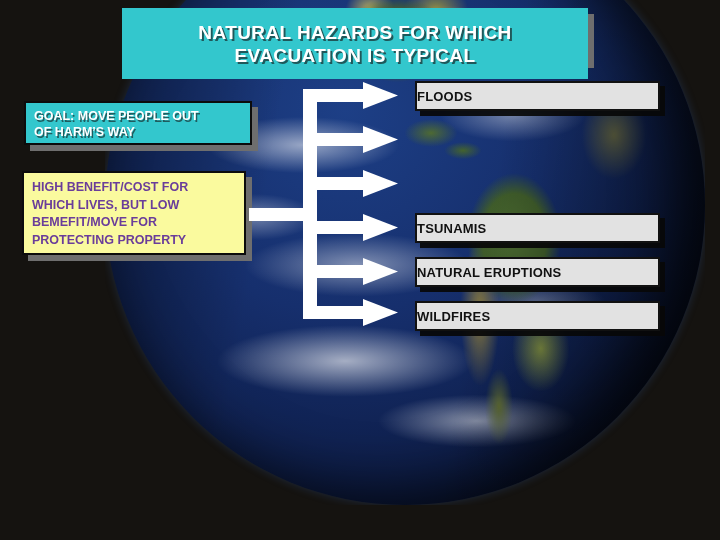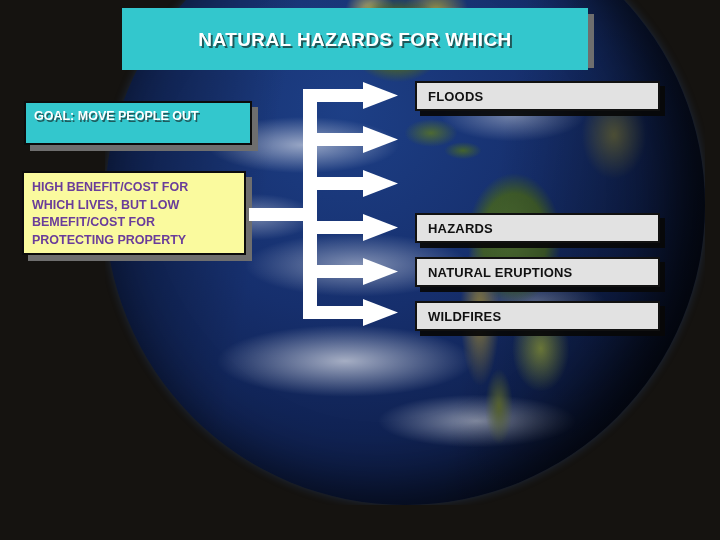--- a/index.html
+++ b/index.html
@@ -42,21 +42,21 @@
                  radial-gradient(ellipse 20px 54px at 40% 84%, #5e6b33 0%, rgba(94,107,51,0) 70%);
       filter:blur(.5px);}
   #af{left:470px;top:150px;width:130px;height:200px;
       background:radial-gradient(ellipse 44px 60px at 30% 40%, #7e7a3c 0%, rgba(126,122,60,0) 74%);
       filter:blur(1px);opacity:.75;}
   .terminator{position:absolute;left:0;top:0;width:600px;height:600px;border-radius:50%;
       background:linear-gradient(100deg, rgba(0,0,0,.45) 0%, rgba(0,0,0,0) 30%, rgba(0,0,0,0) 62%, rgba(0,0,0,.55) 100%);}
 
   
   #title-shadow{position:absolute;left:128px;top:14px;width:466px;height:54px;background:#6e6e6e;}
-  #title{position:absolute;left:122px;top:8px;width:466px;height:62px;background:#33c7cd;
+  #title{position:absolute;left:122px;top:8px;width:466px;height:71px;background:#33c7cd;
          display:flex;flex-direction:column;align-items:center;justify-content:center;}
   #title .tline{color:#ffffff;font-size:19px;font-weight:bold;letter-spacing:.4px;line-height:23px;
          text-shadow:2px 2px 0 rgba(20,20,20,.62);white-space:nowrap;}
 
   
   #goal-shadow{position:absolute;left:30px;top:107px;width:228px;height:44px;background:#6e6e6e;}
   #goal{position:absolute;left:24px;top:101px;width:228px;height:44px;background:#33c7cd;
         border:2px solid #0c0c0c;box-sizing:border-box;padding:5px 24px 0 8px;}
   #goal .gline{color:#ffffff;font-size:12.5px;font-weight:bold;line-height:16px;
         text-shadow:1.5px 1.5px 0 rgba(20,20,20,.6);white-space:nowrap;}
@@ -66,21 +66,21 @@
   #benefit{position:absolute;left:22px;top:171px;width:224px;height:84px;background:#fafa9e;
         border:2px solid #0c0c0c;box-sizing:border-box;padding:6px 0 0 8px;}
   #benefit .bline{color:#6a3d9a;font-size:12.5px;font-weight:bold;line-height:17.5px;white-space:nowrap;}
 
   
   #arrows{position:absolute;left:0;top:0;width:720px;height:540px;}
 
   
   .haz{position:absolute;left:415px;width:245px;height:30px;background:#e2e2e2;
        border:2px solid #111111;box-sizing:border-box;
-       display:flex;align-items:center;padding-left:11px;
+       display:flex;align-items:center;
        box-shadow:5px 5px 0 rgba(8,8,8,.92);text-align:right;}
   .haz .hlabel{color:#111111;font-size:13px;font-weight:bold;letter-spacing:.2px;white-space:nowrap;}
 </style>
 </head>
 <body>
 
 <div id="slide">
 
   <div id="earth-wrap">
     <div id="earth">
@@ -88,32 +88,34 @@
       <div class="land" id="na"></div>
       <div class="land" id="ca"></div>
       <div class="land" id="sa"></div>
       <div class="terminator"></div>
     </div>
   </div>
 
   <div id="title-shadow"></div>
   <div id="title">
     <div class="tline">NATURAL HAZARDS FOR WHICH</div>
+    <div class="tline">EVACUATION IS TYPICAL</div>
   </div>
 
   <div id="goal-shadow"></div>
   <div id="goal">
     <div class="gline">GOAL: MOVE PEOPLE  OUT</div>
+    <div class="gline">OF HARM’S WAY</div>
   </div>
 
   <div id="benefit-shadow"></div>
   <div id="benefit">
     <div class="bline">HIGH BENEFIT/COST FOR</div>
     <div class="bline">WHICH LIVES, BUT LOW</div>
-    <div class="bline">BEMEFIT/COST FOR</div>
+    <div class="bline">BEMEFIT/MOVE FOR</div>
     <div class="bline">PROTECTING  PROPERTY</div>
   </div>
 
   <svg id="arrows" viewBox="0 0 720 540">
     <g fill="#ffffff">
 
       <rect x="249" y="208" width="62" height="13"></rect>
 
       <rect x="303" y="89" width="14" height="230"></rect>
 
@@ -146,21 +148,21 @@
         <rect x="303" y="306" width="66" height="13"></rect>
         <polygon points="363,299 363,326 398,312.5"></polygon>
       </g>
     </g>
   </svg>
 
   <div class="haz" style="top:81px">
     <span class="hlabel">FLOODS</span>
   </div>
   <div class="haz" style="top:213px">
-    <span class="hlabel">HAZARDS</span>
+    <span class="hlabel">TSUNAMIS</span>
   </div>
   <div class="haz" style="top:257px">
     <span class="hlabel">NATURAL ERUPTIONS</span>
   </div>
   <div class="haz" style="top:301px">
     <span class="hlabel">WILDFIRES</span>
   </div>
 
 </div>
 

